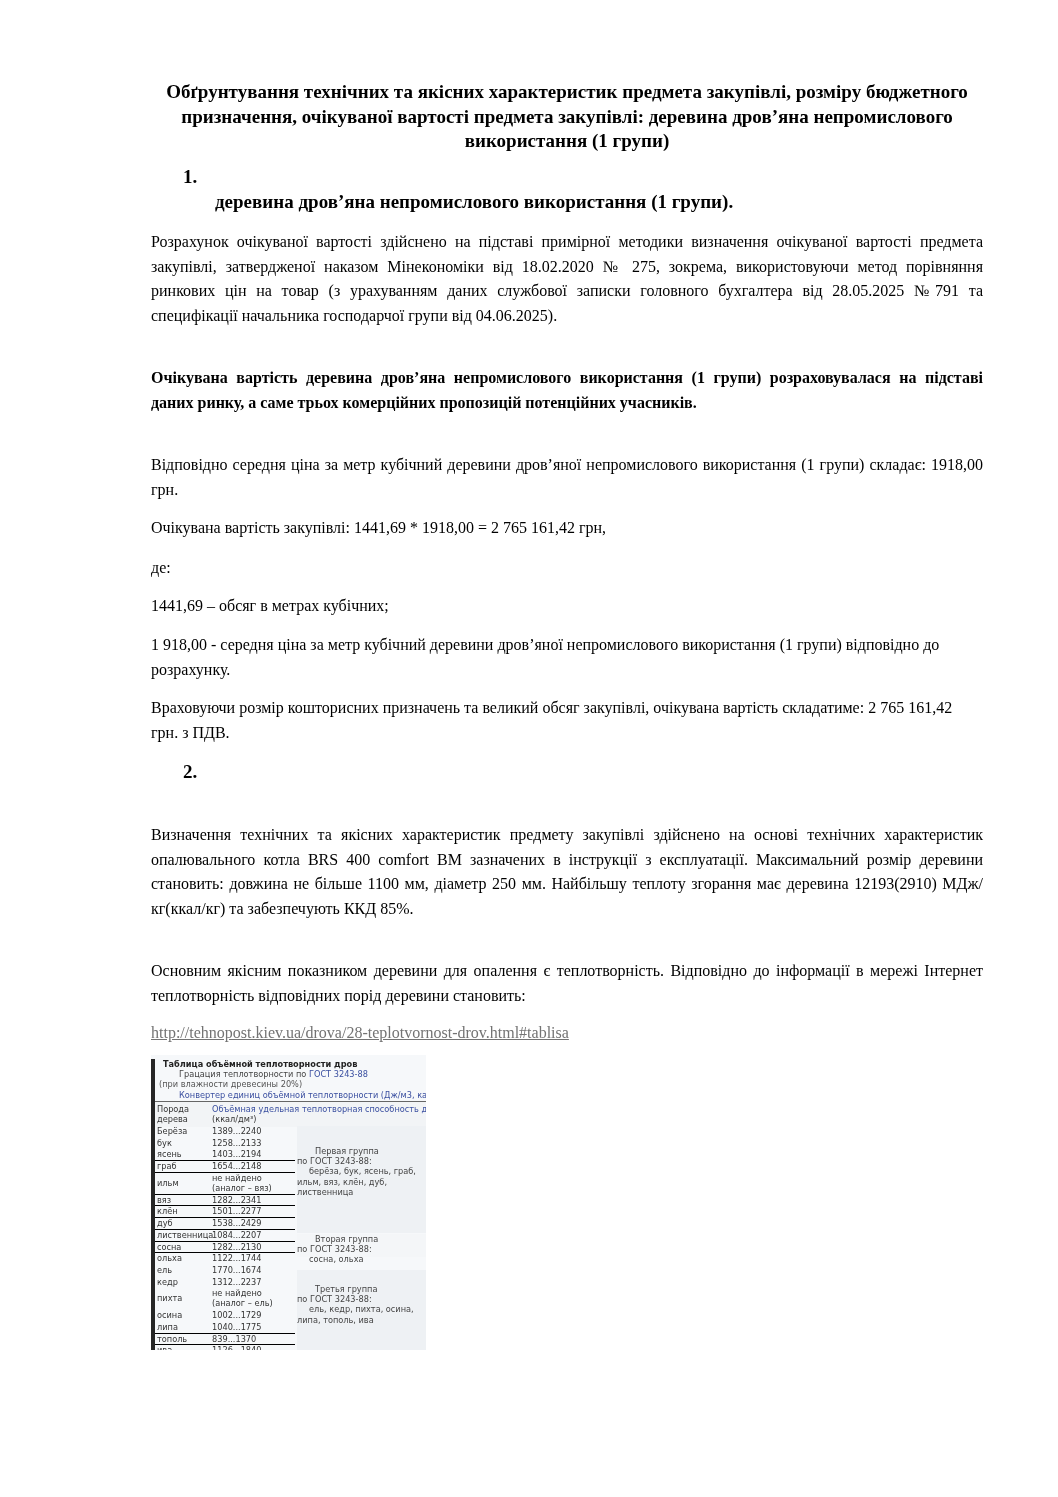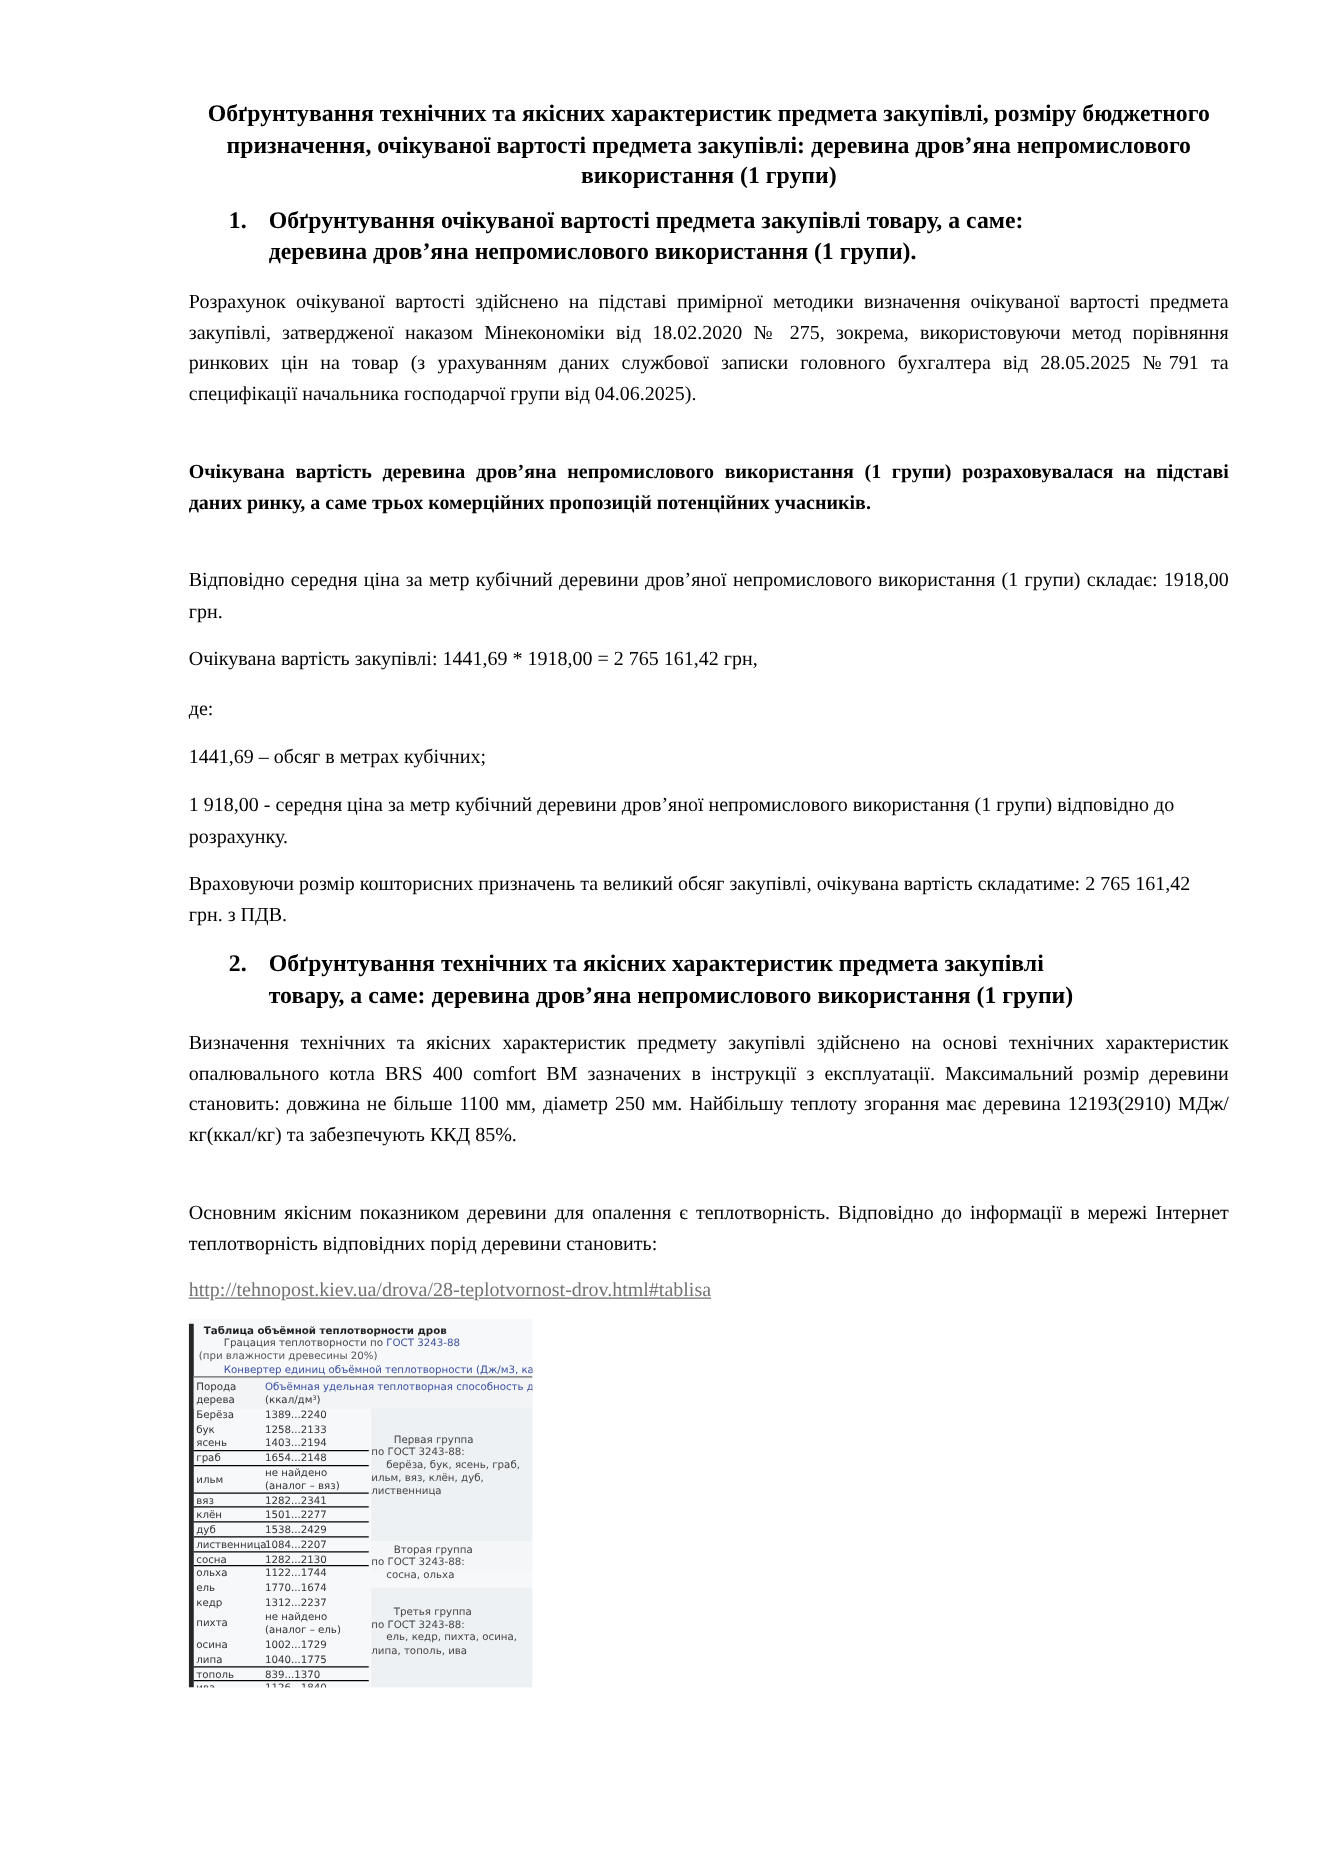--- a/index.html
+++ b/index.html
@@ -45,37 +45,34 @@
 </style>
 </head>
 <body>
 
 <div class="page">
 
   <div class="title">Обґрунтування технічних та якісних характеристик предмета закупівлі, розміру бюджетного призначення, очікуваної вартості предмета закупівлі: деревина дров’яна непромислового використання (1 групи)</div>
 
   <div class="h-num" style="top:165px; left:0; width:832px; height:50px;">
     <span class="n" style="left:32px;">1.</span>
-    <span class="t" style="left:64px;">Обґрунтування очікуваної вартості предмета закупівлі товару, а саме:</span>
     <span class="t" style="left:64px; top:25px;">деревина дров’яна непромислового використання (1 групи).</span>
   </div>
 
   <div class="p" style="top:230px;">Розрахунок очікуваної вартості здійснено на підставі примірної методики визначення очікуваної вартості предмета закупівлі, затвердженої наказом Мінекономіки від 18.02.2020 № 275, зокрема, використовуючи метод порівняння ринкових цін на товар (з урахуванням даних службової записки головного бухгалтера від 28.05.2025 №791 та специфікації начальника господарчої групи від 04.06.2025).</div>
   <div class="p" style="top:366px;font-weight:bold;">Очікувана вартість деревина дров’яна непромислового використання (1 групи) розраховувалася на підставі даних ринку, а саме трьох комерційних пропозицій потенційних учасників.</div>
   <div class="p" style="top:453px;">Відповідно середня ціна за метр кубічний деревини дров’яної непромислового використання (1 групи) складає: 1918,00 грн.</div>
   <div class="p nj" style="top:516px;">Очікувана вартість закупівлі: 1441,69 * 1918,00 = 2 765 161,42 грн,</div>
   <div class="p nj" style="top:556px;">де:</div>
   <div class="p nj" style="top:594px;">1441,69 – обсяг в метрах кубічних;</div>
   <div class="p nj" style="top:633px;">1 918,00 - середня ціна за метр кубічний деревини дров’яної непромислового використання (1 групи) відповідно до розрахунку.</div>
   <div class="p nj" style="top:696px;">Враховуючи розмір кошторисних призначень та великий обсяг закупівлі, очікувана вартість складатиме: 2 765 161,42 грн. з ПДВ.</div>
 
   <div class="h-num" style="top:760px; left:0; width:832px; height:50px;">
     <span class="n" style="left:32px;">2.</span>
-    <span class="t" style="left:64px;">Обґрунтування технічних та якісних характеристик предмета закупівлі</span>
-    <span class="t" style="left:64px; top:25px;">товару, а саме: деревина дров’яна непромислового використання (1 групи)</span>
   </div>
 
   <div class="p" style="top:823px;">Визначення технічних та якісних характеристик предмету закупівлі здійснено на основі технічних характеристик опалювального котла BRS 400 comfort BM зазначених в інструкції з експлуатації. Максимальний розмір деревини становить: довжина не більше 1100 мм, діаметр 250 мм. Найбільшу теплоту згорання має деревина 12193(2910) МДж/кг(ккал/кг) та забезпечують ККД 85%.</div>
   <div class="p" style="top:959px;">Основним якісним показником деревини для опалення є теплотворність. Відповідно до інформації в мережі Інтернет теплотворність відповідних порід деревини становить:</div>
 
   <div class="p nj" style="top:1021px;">
     <a class="link">http://tehnopost.kiev.ua/drova/28-teplotvornost-drov.html#tablisa</a>
   </div>
 
   <div class="tbl">

